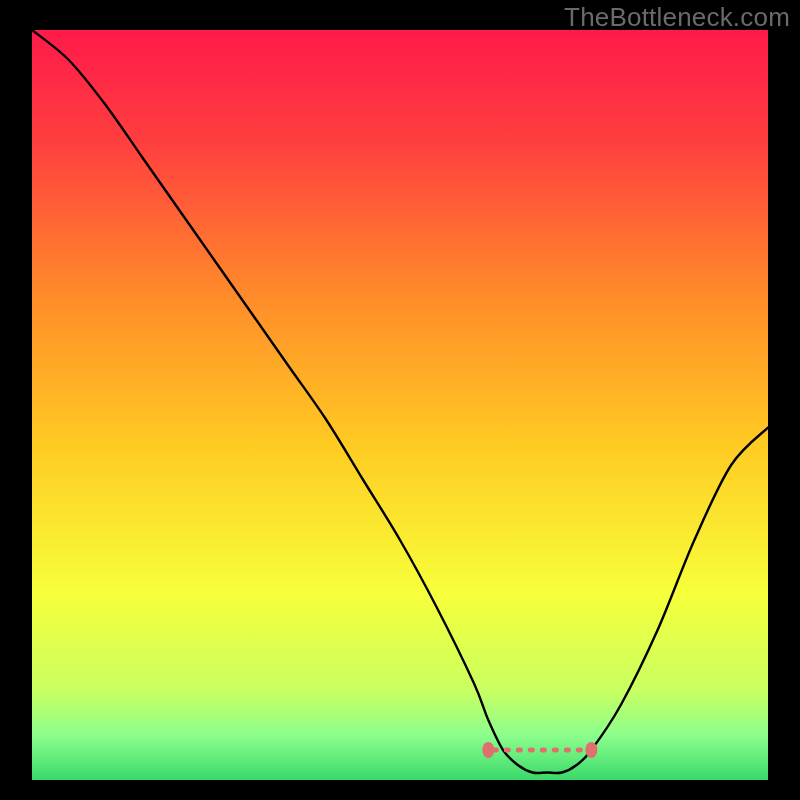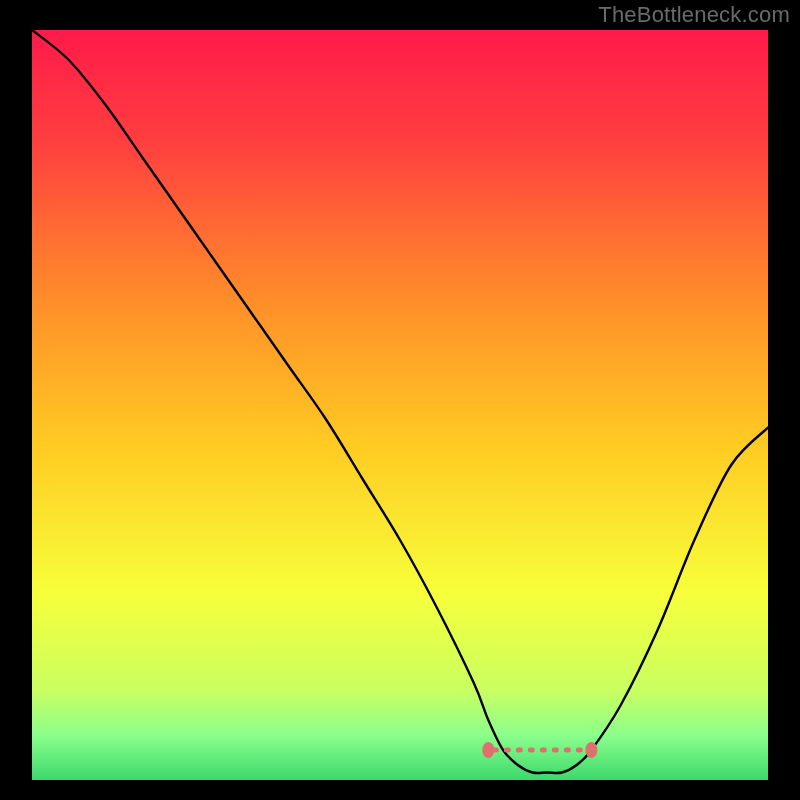--- a/index.html
+++ b/index.html
@@ -15,21 +15,21 @@
     position: relative;
     width: 800px;
     height: 800px;
     background: #000;
   }
   .watermark {
     position: absolute;
     top: 2px;
     right: 10px;
     color: #6a6a6a;
-    font-size: 22px;
+    font-size: 26px;
     font-weight: 500;
     letter-spacing: 0.2px;
     z-index: 5;
   }
   .plot-wrap {
     position: absolute;
     left: 32px;
     top: 30px;
     width: 736px;
     height: 750px;

